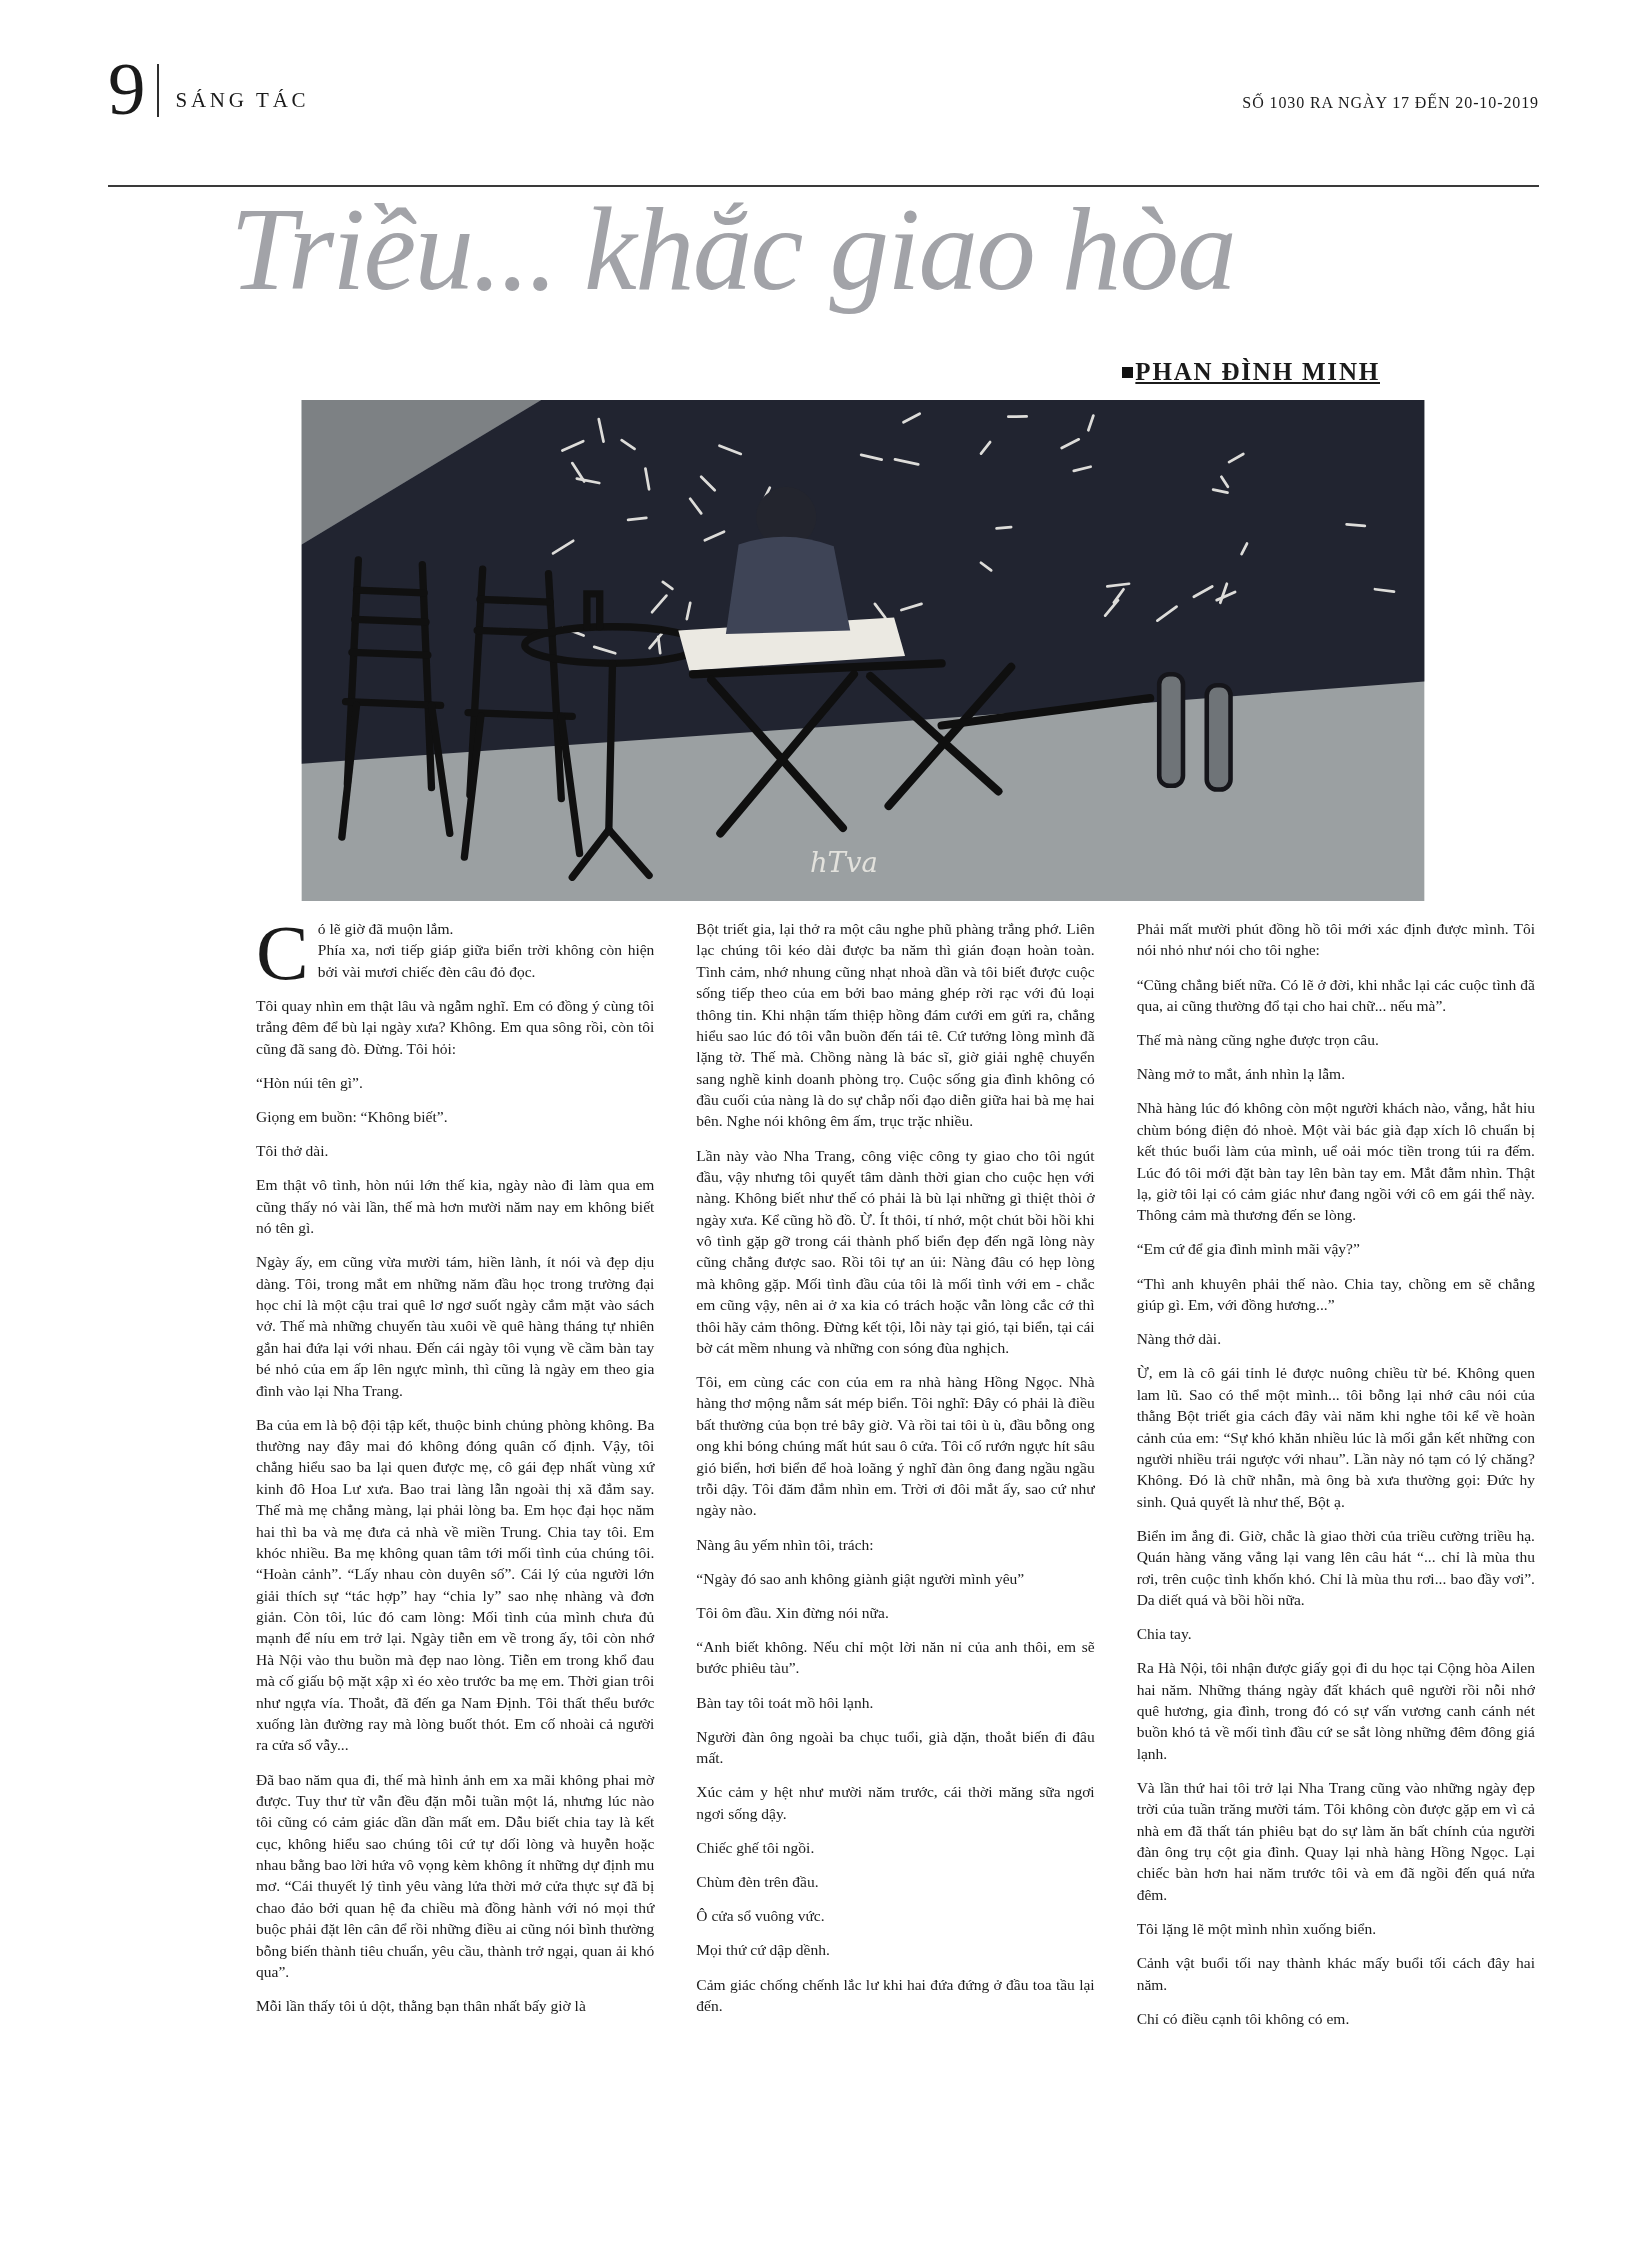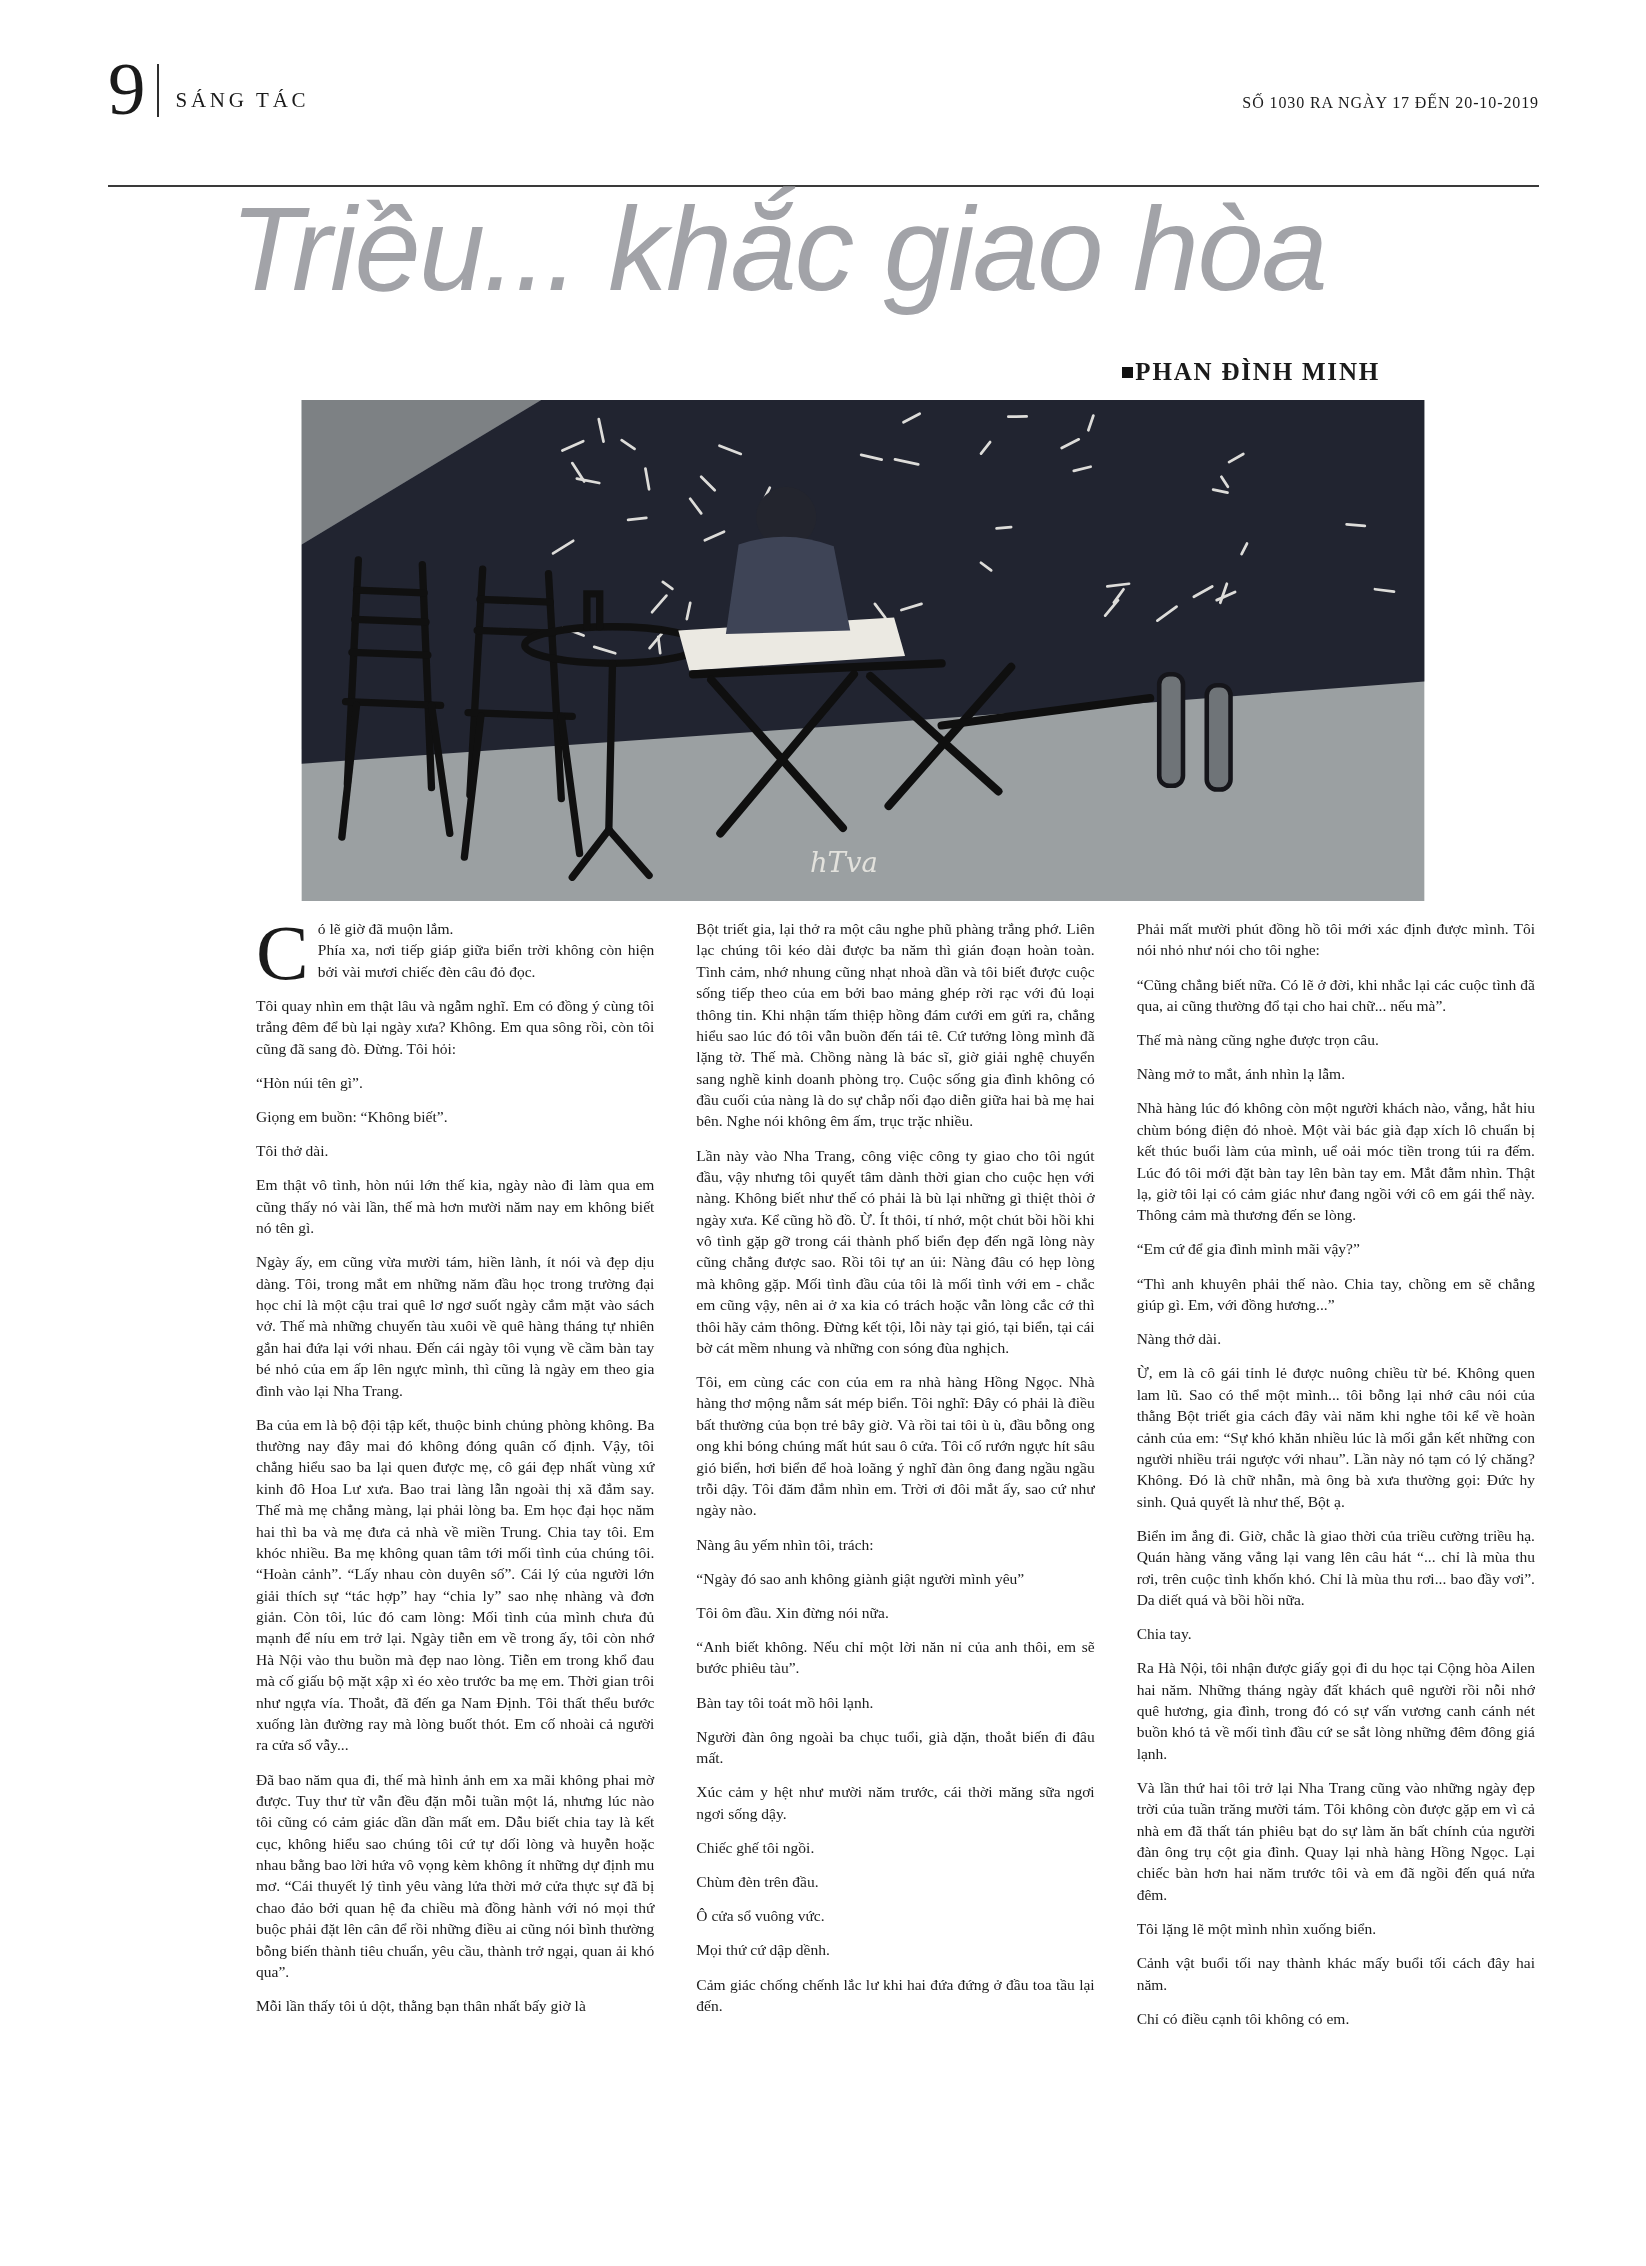--- a/index.html
+++ b/index.html
@@ -10,25 +10,25 @@
   }
   
   .masthead{position:absolute;top:57px;left:108px;right:108px;display:flex;align-items:flex-end;}
   .page-number{font-size:75px;line-height:.85;font-weight:400;letter-spacing:-1.8px;}
   .head-vrule{width:2.7px;height:53px;background:#2e2e2e;margin:0 16.4px 3.7px 12.8px;}
   .section-name{font-size:21px;letter-spacing:3.7px;padding-bottom:7.3px;}
   .issue-info{margin-left:auto;font-size:16px;letter-spacing:0.9px;padding-bottom:9.1px;text-align:right;}
   .head-rule{position:absolute;top:185px;left:108px;right:108px;border-top:2.7px solid #3a3a3a;}
   
   .article-title{
-    position:absolute;left:230px;top:181px;font-family:Liberation Sans, sans-serif;
+    position:absolute;left:230px;top:181px;font-family:Liberation Serif, serif;
     font-style:italic;font-weight:400;font-size:119px;line-height:1.15;
     color:#a2a3a8;white-space:nowrap;letter-spacing:-1.8px;
   }
-  .byline{position:absolute;top:358px;right:267px;font-size:25px;font-weight:bold;letter-spacing:1.8px;display:flex;align-items:center;gap:2px;}
+  .byline{position:absolute;top:358px;right:267px;font-size:25px;font-weight:bold;letter-spacing:1.8px;display:flex;align-items:center;gap:2px;text-decoration:underline;}
   .byline .sq{width:11px;height:11px;background:#111;display:inline-block;}
   
   .illustration{position:absolute;left:256px;top:400px;width:1214px;height:501px;}
   .illustration svg{display:block;width:100%;height:100%;}
   
   .columns{
     position:absolute;left:256px;top:918px;width:1279px;height:1290px;
     display:flex;gap:42px;overflow:hidden;
   }
   .col{flex:1 1 0;min-width:0;}

